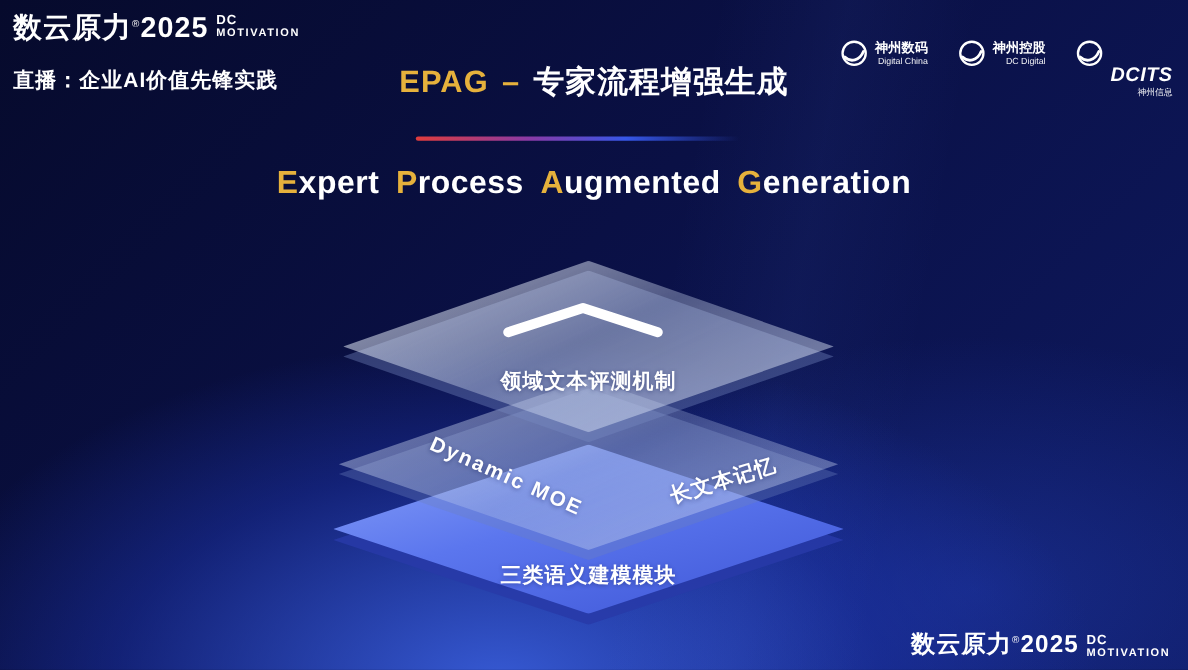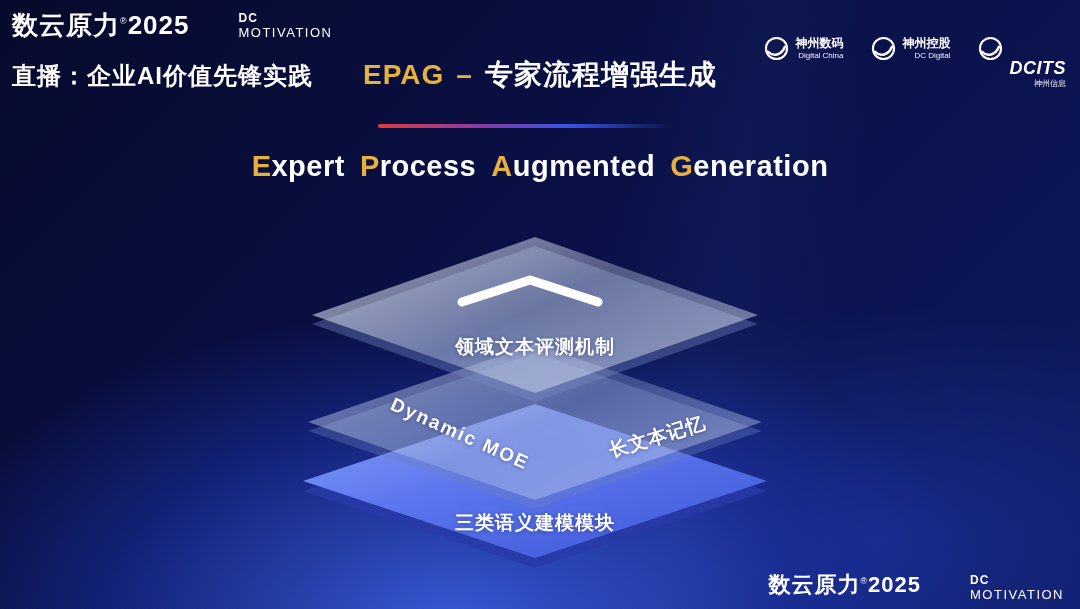--- a/index.html
+++ b/index.html
@@ -17,28 +17,28 @@
   }
 
   
   .brand{display:flex;align-items:flex-start;gap:7px;}
   .brand-name{font-weight:bold;letter-spacing:1px;white-space:nowrap;}
   .brand-topleft{position:absolute;left:12px;top:8px;}
   .brand-topleft .brand-name{font-size:26px;}
   .brand-bottomright{position:absolute;right:16px;bottom:8px;}
   .brand-bottomright .brand-name{font-size:22px;}
   .brand .reg{font-size:9px;vertical-align:super;font-weight:normal;}
-  .brand-sub{display:flex;flex-direction:column;line-height:1;padding-top:4px;margin-left:42px;}
+  .brand-sub{display:flex;flex-direction:column;line-height:1;padding-top:4px;}
   .brand-sub .dc{font-size:12px;font-weight:bold;letter-spacing:1px;}
-  .brand-sub .motivation{font-size:13px;letter-spacing:1.5px;margin-top:2px;}
+  .brand-sub .motivation{font-size:10px;letter-spacing:1.5px;margin-top:2px;font-weight:bold;}
 
   
   .live-label{
     position:absolute;left:12px;top:60px;
-    font-size:24px;font-weight:bold;letter-spacing:1px;text-align:center;
+    font-size:19px;font-weight:bold;letter-spacing:1px;text-align:center;
   }
 
   
   .page-title{
     position:absolute;left:0;right:0;top:56px;
     display:flex;justify-content:center;align-items:baseline;gap:12px;
     font-size:28px;font-weight:bold;letter-spacing:1px;
   }
   .page-title .abbr,.page-title .dash{color:#e6b13c;}
 

